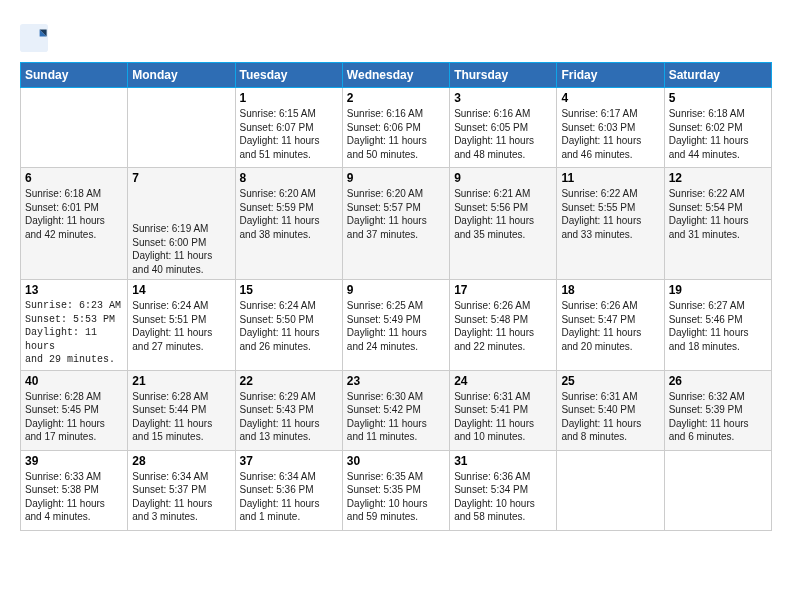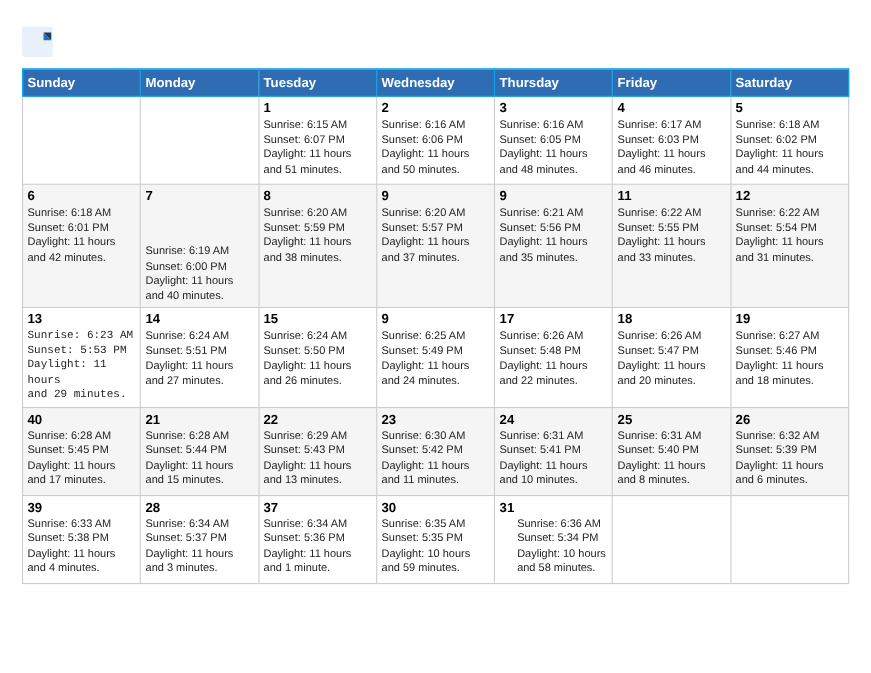--- a/index.html
+++ b/index.html
@@ -334,21 +334,21 @@
         </td>
         <td>
           <span class="day-number">30</span>
           <div class="day-info" style="white-space: pre-line;">Sunrise: 6:35 AM
 Sunset: 5:35 PM
 Daylight: 10 hours
 and 59 minutes.</div>
         </td>
         <td>
           <span class="day-number">31</span>
-          <div class="day-info" style="white-space: pre-line; margin-left: 16px;">Sunrise: 6:36 AM
+          <div class="day-info" style="white-space: pre-line;">Sunrise: 6:36 AM
 Sunset: 5:34 PM
 Daylight: 10 hours
 and 58 minutes.</div>
         </td>
         <td class="empty-cell"></td>
         <td class="empty-cell"></td>
       </tr>
     </tbody>
 </table>
 

